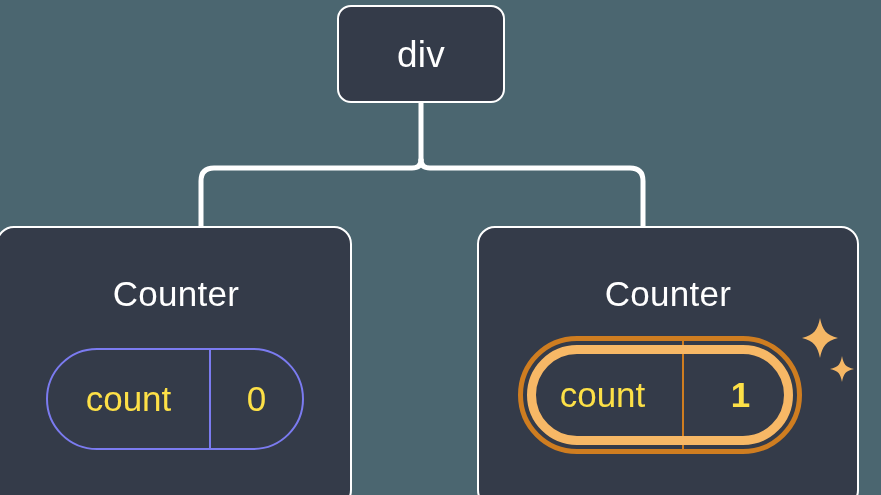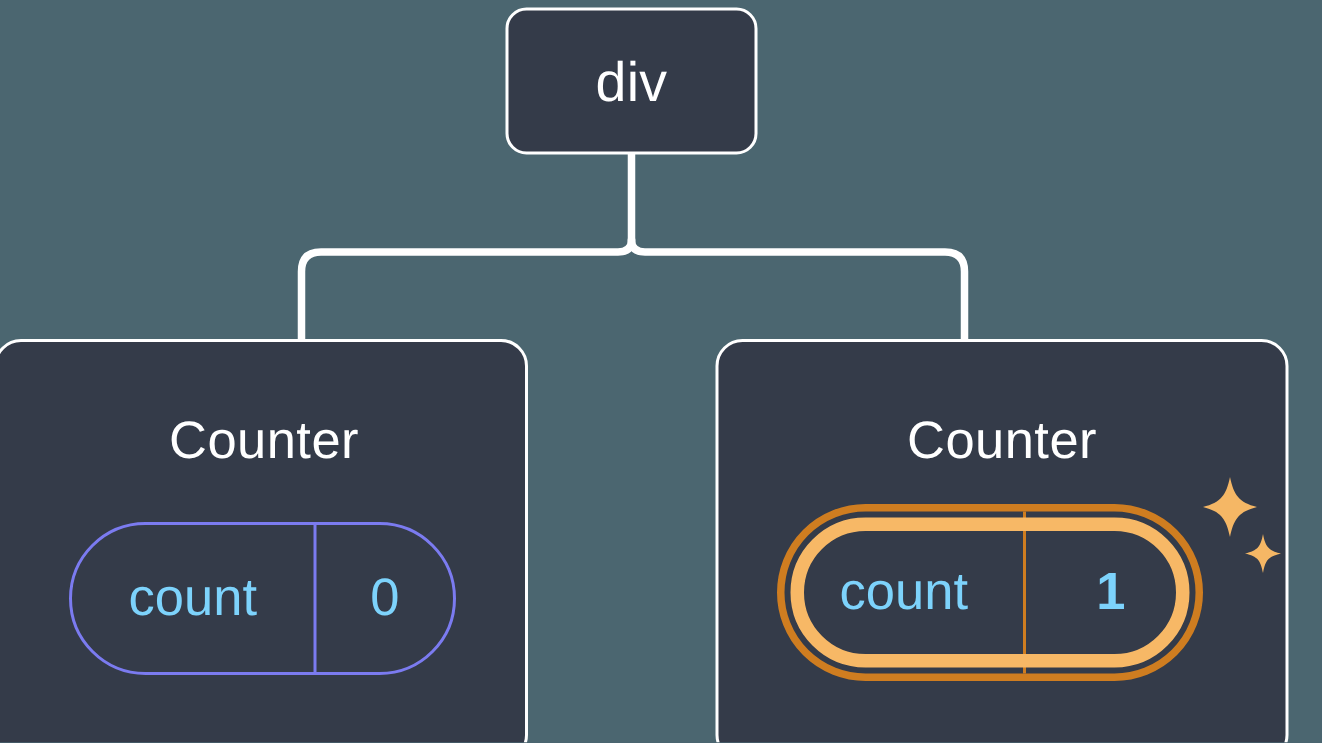--- a/index.html
+++ b/index.html
@@ -115,21 +115,21 @@
     box-sizing: border-box;
     display: flex;
     align-items: stretch;
     pointer-events: none;
   }
 
   .pill-key, .pill-val {
     display: flex;
     align-items: center;
     justify-content: center;
-    color: #7dd3fc;
+    color: #fde047;
     line-height: 1;
     text-align: right;
   }
   .pill-plain .pill-key {
     width: 161px;
     font-size: 35px;
     padding-bottom: 2px;
   }
   .pill-plain .pill-val {
     flex: 1;

